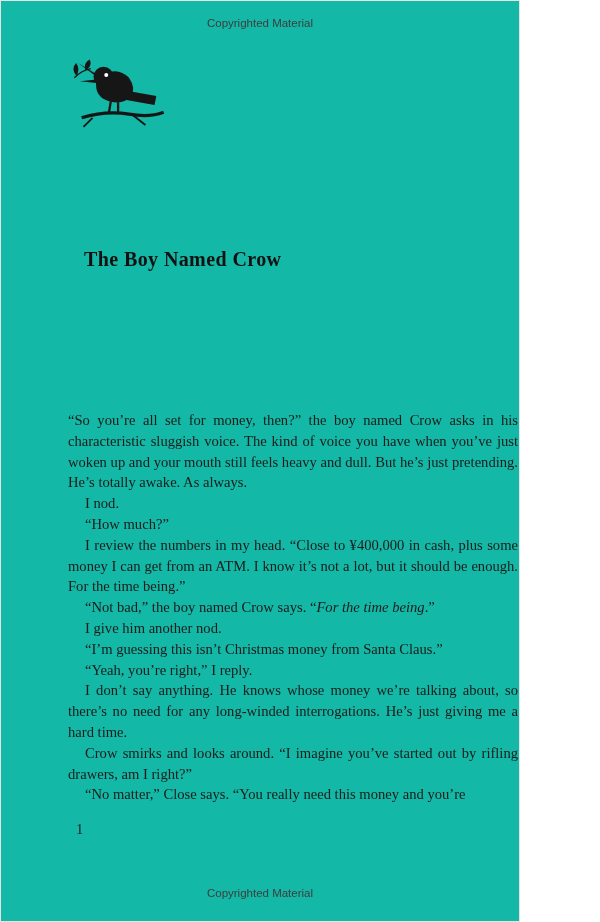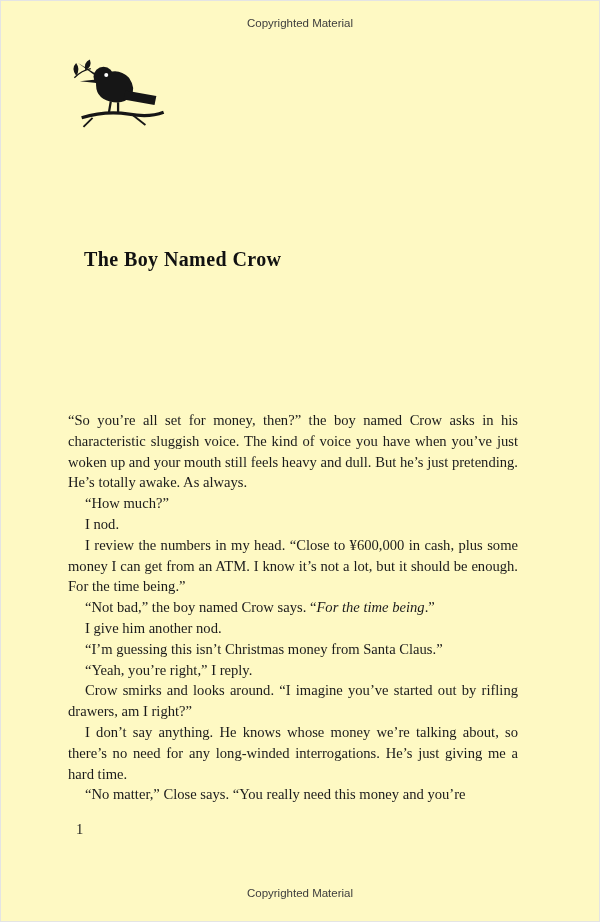--- a/index.html
+++ b/index.html
@@ -2,23 +2,23 @@
 <html><head>
 <meta charset="utf-8">
 <style>
   html, body {
     margin: 0;
     padding: 0;
     background: #ffffff;
   }
   .page {
     position: relative;
-    width: 600px;
+    width: 520px;
     height: 922px;
-    background: #fef9c3;
+    background: #14b8a6;
     box-shadow: inset 0 0 0 1px #e4e4e4;
     font-family: "Liberation Serif", serif;
     color: #1b1b1b;
     overflow: hidden;
   }
   .copyright-notice {
     position: absolute;
     left: 0;
     width: 100%;
     text-align: center;
@@ -93,29 +93,29 @@
         <path d="M70,67 L84,78" stroke="#161616" stroke-width="2" fill="none"></path>
         <path d="M26,70 L16,80" stroke="#161616" stroke-width="2" fill="none"></path>
       </g>
     </svg>
   </div>
 
   <h1 class="chapter-title">The Boy Named Crow</h1>
 
   <div class="body-text">
     <p class="first">“So you’re all set for money, then?” the boy named Crow asks in his characteristic sluggish voice. The kind of voice you have when you’ve just woken up and your mouth still feels heavy and dull. But he’s just pretending. He’s totally awake. As always.</p>
+    <p>I nod.</p>
     <p>“How much?”</p>
-    <p>I nod.</p>
-    <p>I review the numbers in my head. “Close to ¥600,000 in cash, plus some money I can get from an ATM. I know it’s not a lot, but it should be enough. For the time being.”</p>
+    <p>I review the numbers in my head. “Close to ¥400,000 in cash, plus some money I can get from an ATM. I know it’s not a lot, but it should be enough. For the time being.”</p>
     <p><span>“Not bad,” the boy named Crow says. “</span><em>For the time being</em><span>.”</span></p>
     <p>I give him another nod.</p>
     <p>“I’m guessing this isn’t Christmas money from Santa Claus.”</p>
     <p>“Yeah, you’re right,” I reply.</p>
+    <p>I don’t say anything. He knows whose money we’re talking about, so there’s no need for any long-winded interrogations. He’s just giving me a hard time.</p>
     <p>Crow smirks and looks around. “I imagine you’ve started out by rifling drawers, am I right?”</p>
-    <p>I don’t say anything. He knows whose money we’re talking about, so there’s no need for any long-winded interrogations. He’s just giving me a hard time.</p>
     <p>“No matter,” Close says. “You really need this money and you’re</p>
   </div>
 
   <div class="page-number">1</div>
 
   <div class="copyright-notice copyright-bottom">Copyrighted Material</div>
 
 </div>
 
 </body></html>

